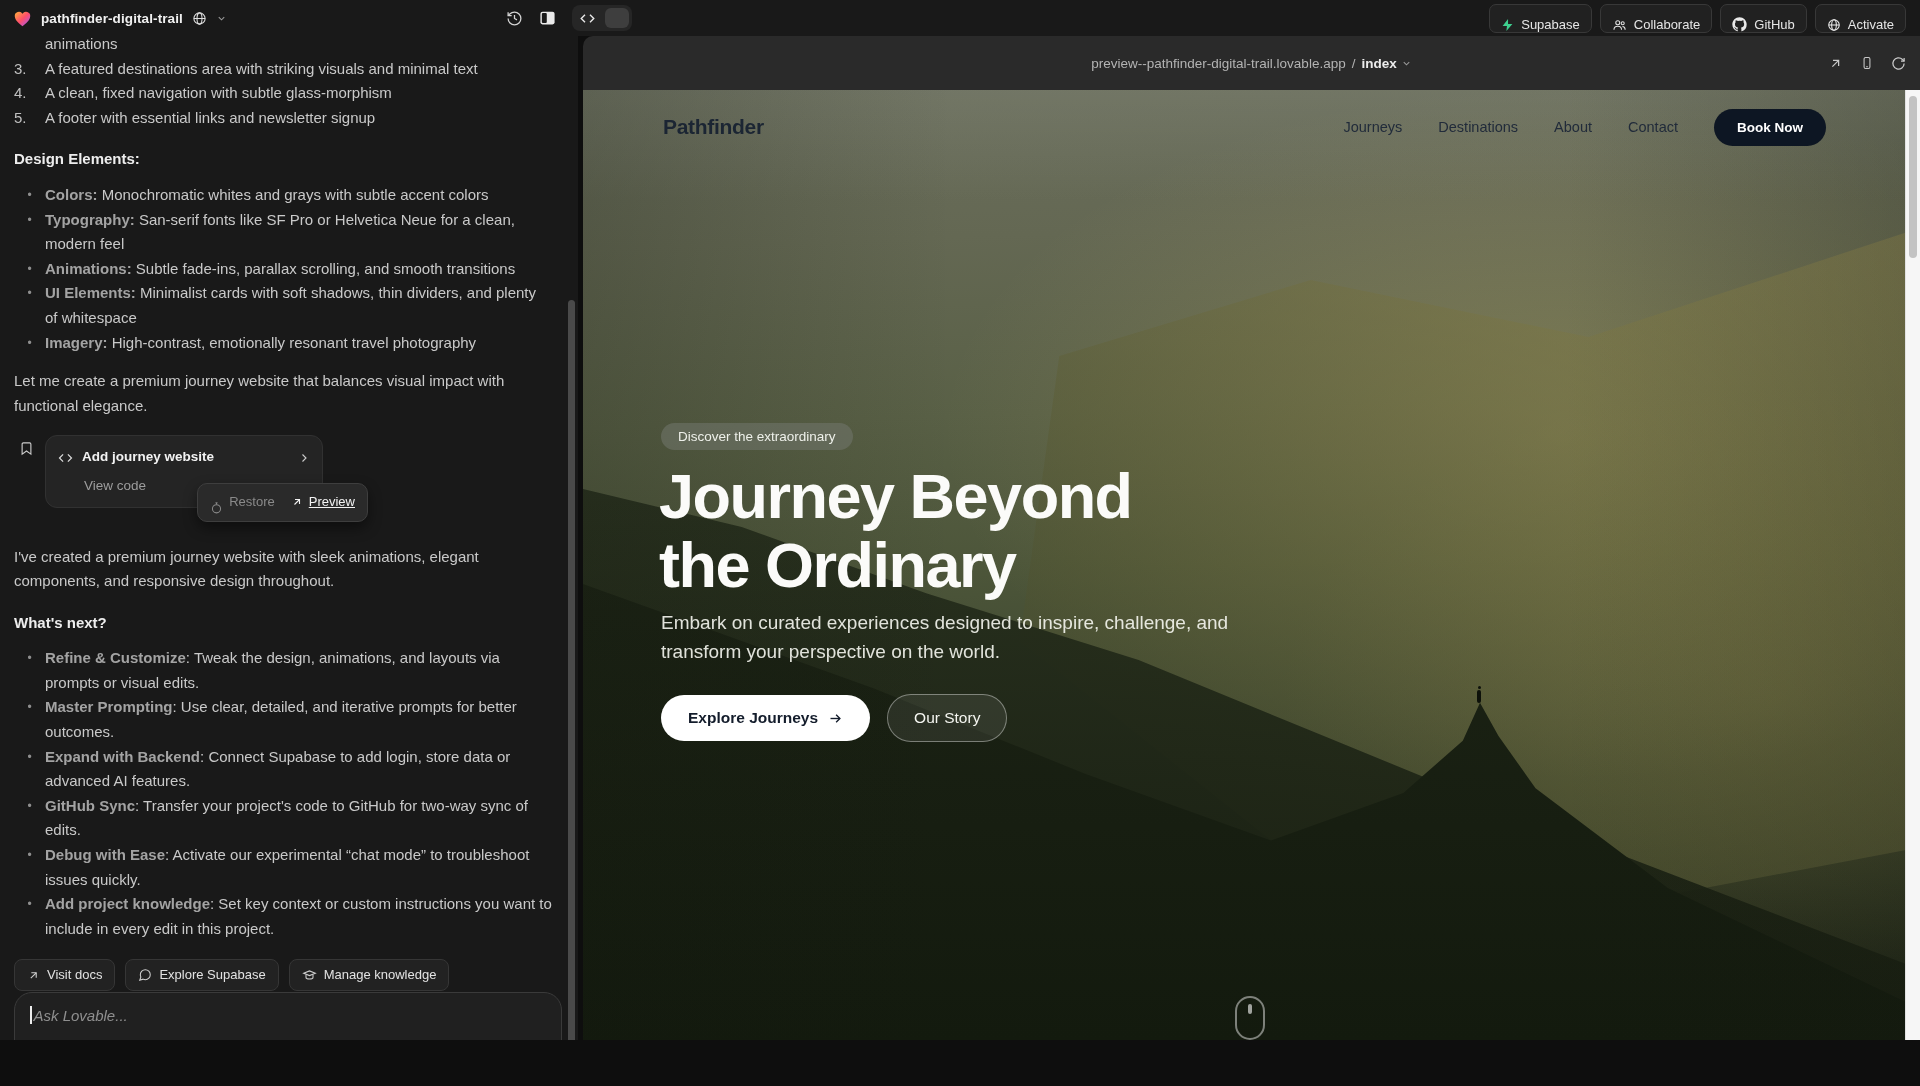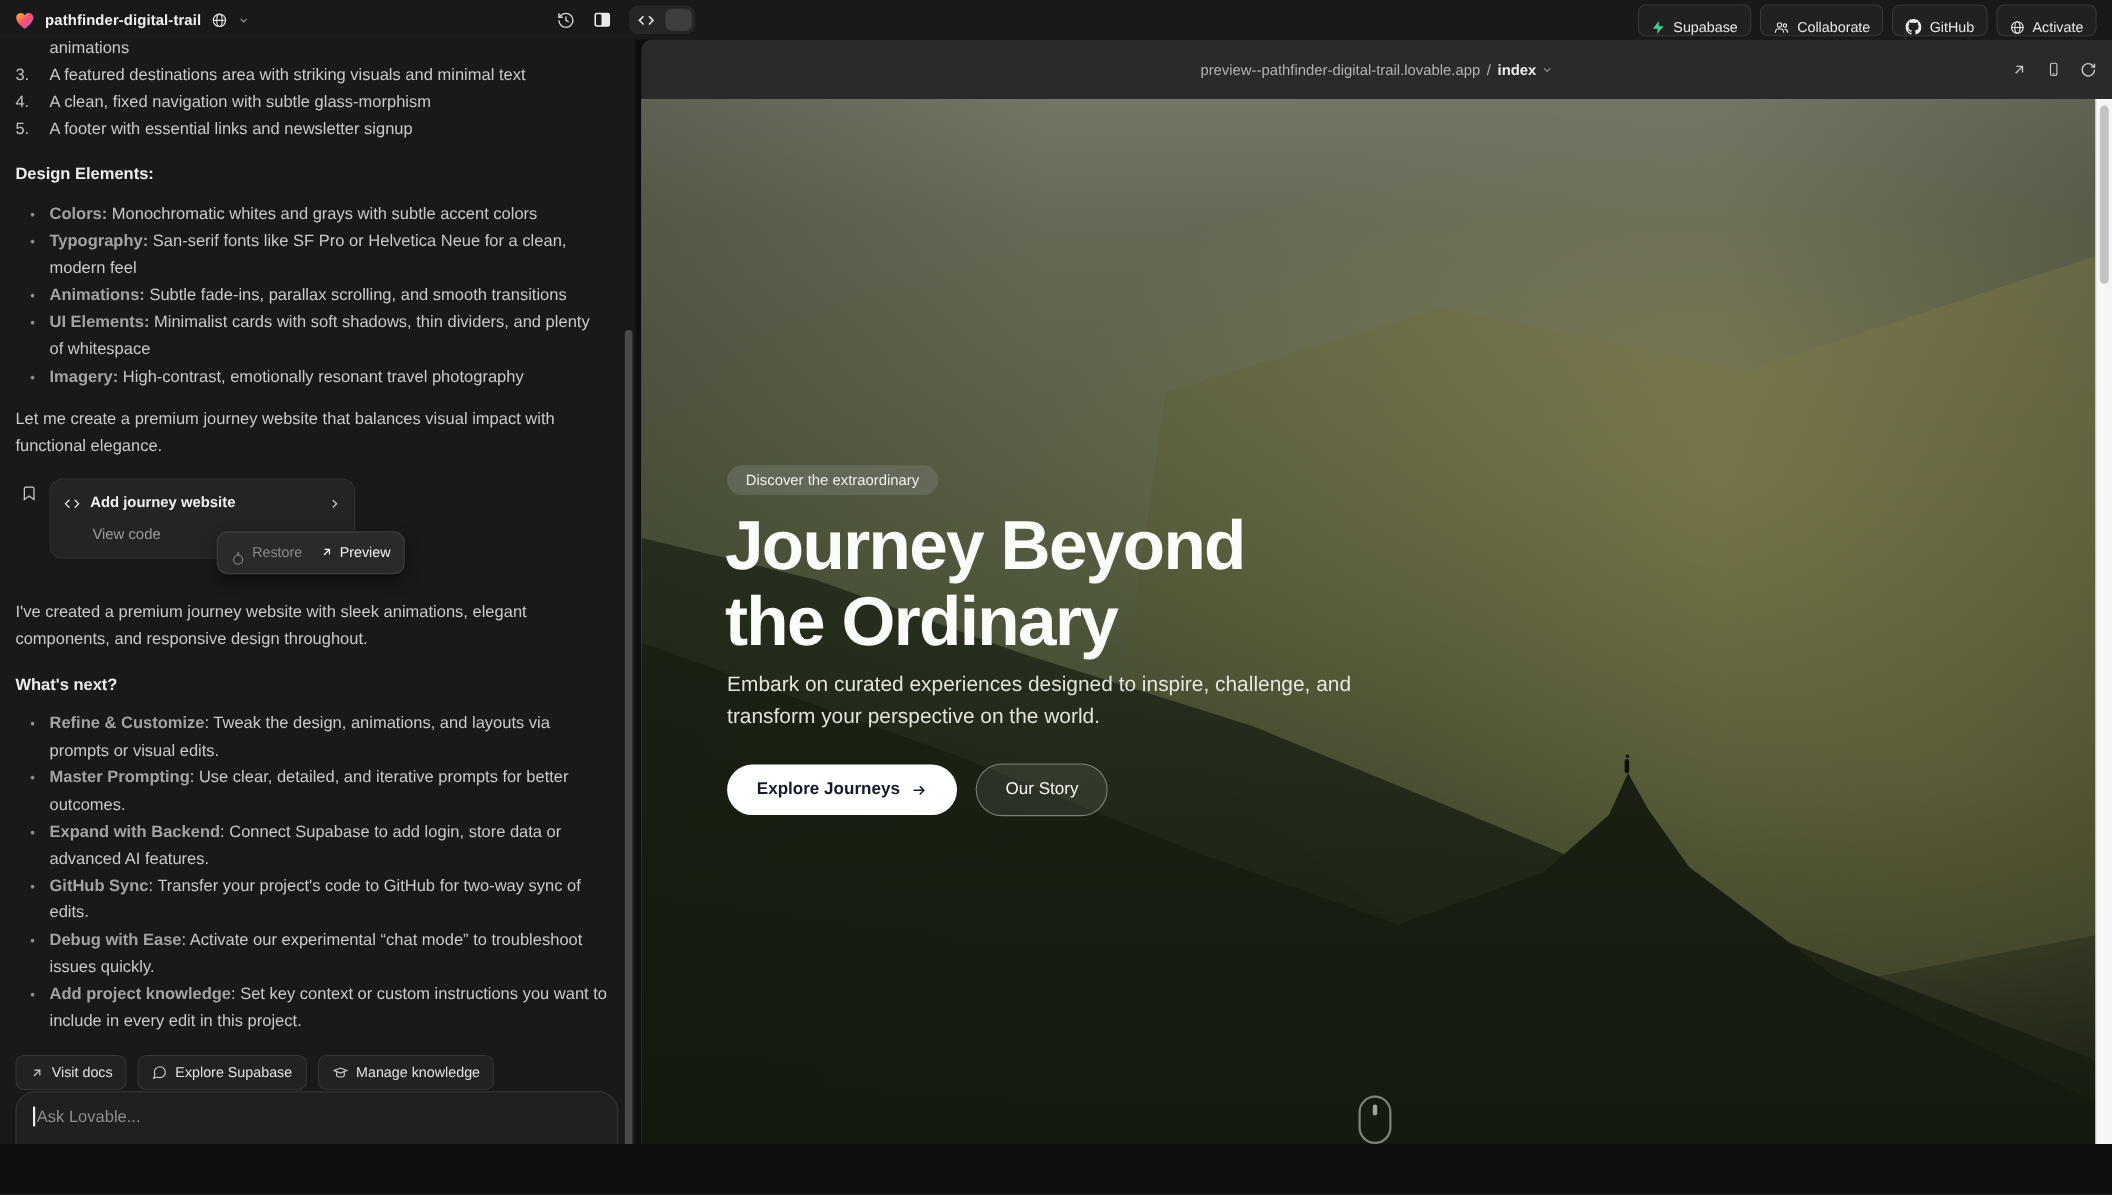--- a/index.html
+++ b/index.html
@@ -31,27 +31,27 @@
   .li b{color:#a3a3a3;font-weight:700;}
   .para{margin-top:14px;}
   .card-row{display:flex;gap:11px;margin-top:17px;align-items:flex-start;}
   .bm{margin-top:5px;color:#cccccc;flex:none;margin-left:5px;}
   .vcard{position:relative;width:252px;background:#242424;border:1px solid #313131;border-radius:12px;padding:9px 12px 8px 12px;cursor:pointer;}
   .vcard-r1{display:flex;align-items:center;gap:9px;}
   .vcard-title{font-size:13.5px;font-weight:700;color:#f2f2f2;flex:1;}
   .vcard-sub{margin-left:26px;margin-top:4px;font-size:13.5px;color:#9d9d9d;cursor:pointer;}
   .vpill{position:absolute;right:-46px;bottom:-15px;display:flex;align-items:center;gap:16px;background:#2a2a2a;border:1px solid #3e3e3e;border-radius:10px;padding:6px 12px;font-size:13px;box-shadow:0 6px 14px rgba(0,0,0,.45);z-index:5;}
   .vpill .restore{display:flex;align-items:flex-end;gap:6px;color:#8a8a8a;cursor:pointer;}
-  .vpill .prevw{display:flex;align-items:center;gap:6px;color:#f2f2f2;font-weight:500;cursor:pointer;}
+  .vpill .prevw{display:flex;align-items:center;gap:6px;color:#f2f2f2;font-weight:500;cursor:pointer;text-decoration:underline;}
   .para-after-card{margin-top:37px;}
   .chips{display:flex;gap:10px;margin-top:18px;}
   .chip{display:flex;align-items:center;gap:7px;height:30px;padding:0 12px;background:#222222;border:1px solid #363636;border-radius:8px;color:#e2e2e2;font-size:13px;cursor:pointer;}
   .chip svg{color:#cfcfcf;}
 
-  .askbox{position:absolute;left:14px;right:16px;bottom:10px;height:82px;background:#202020;border:1px solid #3a3a3a;border-radius:18px;}
+  .askbox{position:absolute;left:14px;right:16px;bottom:10px;height:82px;background:#202020;border:1px solid #3a3a3a;border-radius:18px;font-style:italic;}
   .ask-placeholder{display:flex;align-items:center;padding:13px 16px 0 15px;font-size:15px;color:#8f8f8f;cursor:text;}
   .caret{width:1.5px;height:18px;background:#ededed;margin-right:2px;}
   .ask-actions{position:absolute;left:13px;right:12px;bottom:9px;display:flex;align-items:center;gap:17px;color:#cfcfcf;font-size:13px;}
   .act{display:flex;align-items:center;gap:6px;cursor:pointer;}
   .plus-btn{width:22px;height:22px;border:1px solid #4a4a4a;border-radius:50%;display:flex;align-items:center;justify-content:center;color:#b9b9b9;cursor:pointer;}
   .send-btn{margin-left:auto;width:26px;height:26px;border-radius:50%;background:#4c4c4c;display:flex;align-items:center;justify-content:center;color:#dcdcdc;cursor:pointer;}
   .chat-scrollbar{position:absolute;right:3px;top:264px;width:7px;height:772px;background:#4a4a4a;border-radius:4px;}
 
   
   .preview{position:absolute;left:583px;top:36px;right:0;bottom:0;background:#2a2a2a;border-top-left-radius:10px;}
@@ -410,20 +410,30 @@
     <div class="site">
       <div class="bg-base"></div>
       <div class="bg-glow"></div>
       <div class="ridge-sun"></div>
       <div class="ridge-mid"></div>
       <div class="ridge-fg"></div>
       <div class="person"></div>
       <div class="haze-top"></div>
       <div class="vignette"></div>
 
+      <div class="site-header">
+        <span class="site-logo">Pathfinder</span>
+        <div class="site-nav">
+          <span class="nav-link">Journeys</span>
+          <span class="nav-link">Destinations</span>
+          <span class="nav-link">About</span>
+          <span class="nav-link">Contact</span>
+        </div>
+        <span class="booknow">Book Now</span>
+      </div>
 
       <div class="hero">
         <span class="badge">Discover the extraordinary</span>
         <div class="h1">
           <div>Journey Beyond</div>
           <div>the Ordinary</div>
         </div>
         <div class="sub">Embark on curated experiences designed to inspire, challenge, and transform your perspective on the world.</div>
         <div class="hero-ctas">
           <span class="btn-primary">

